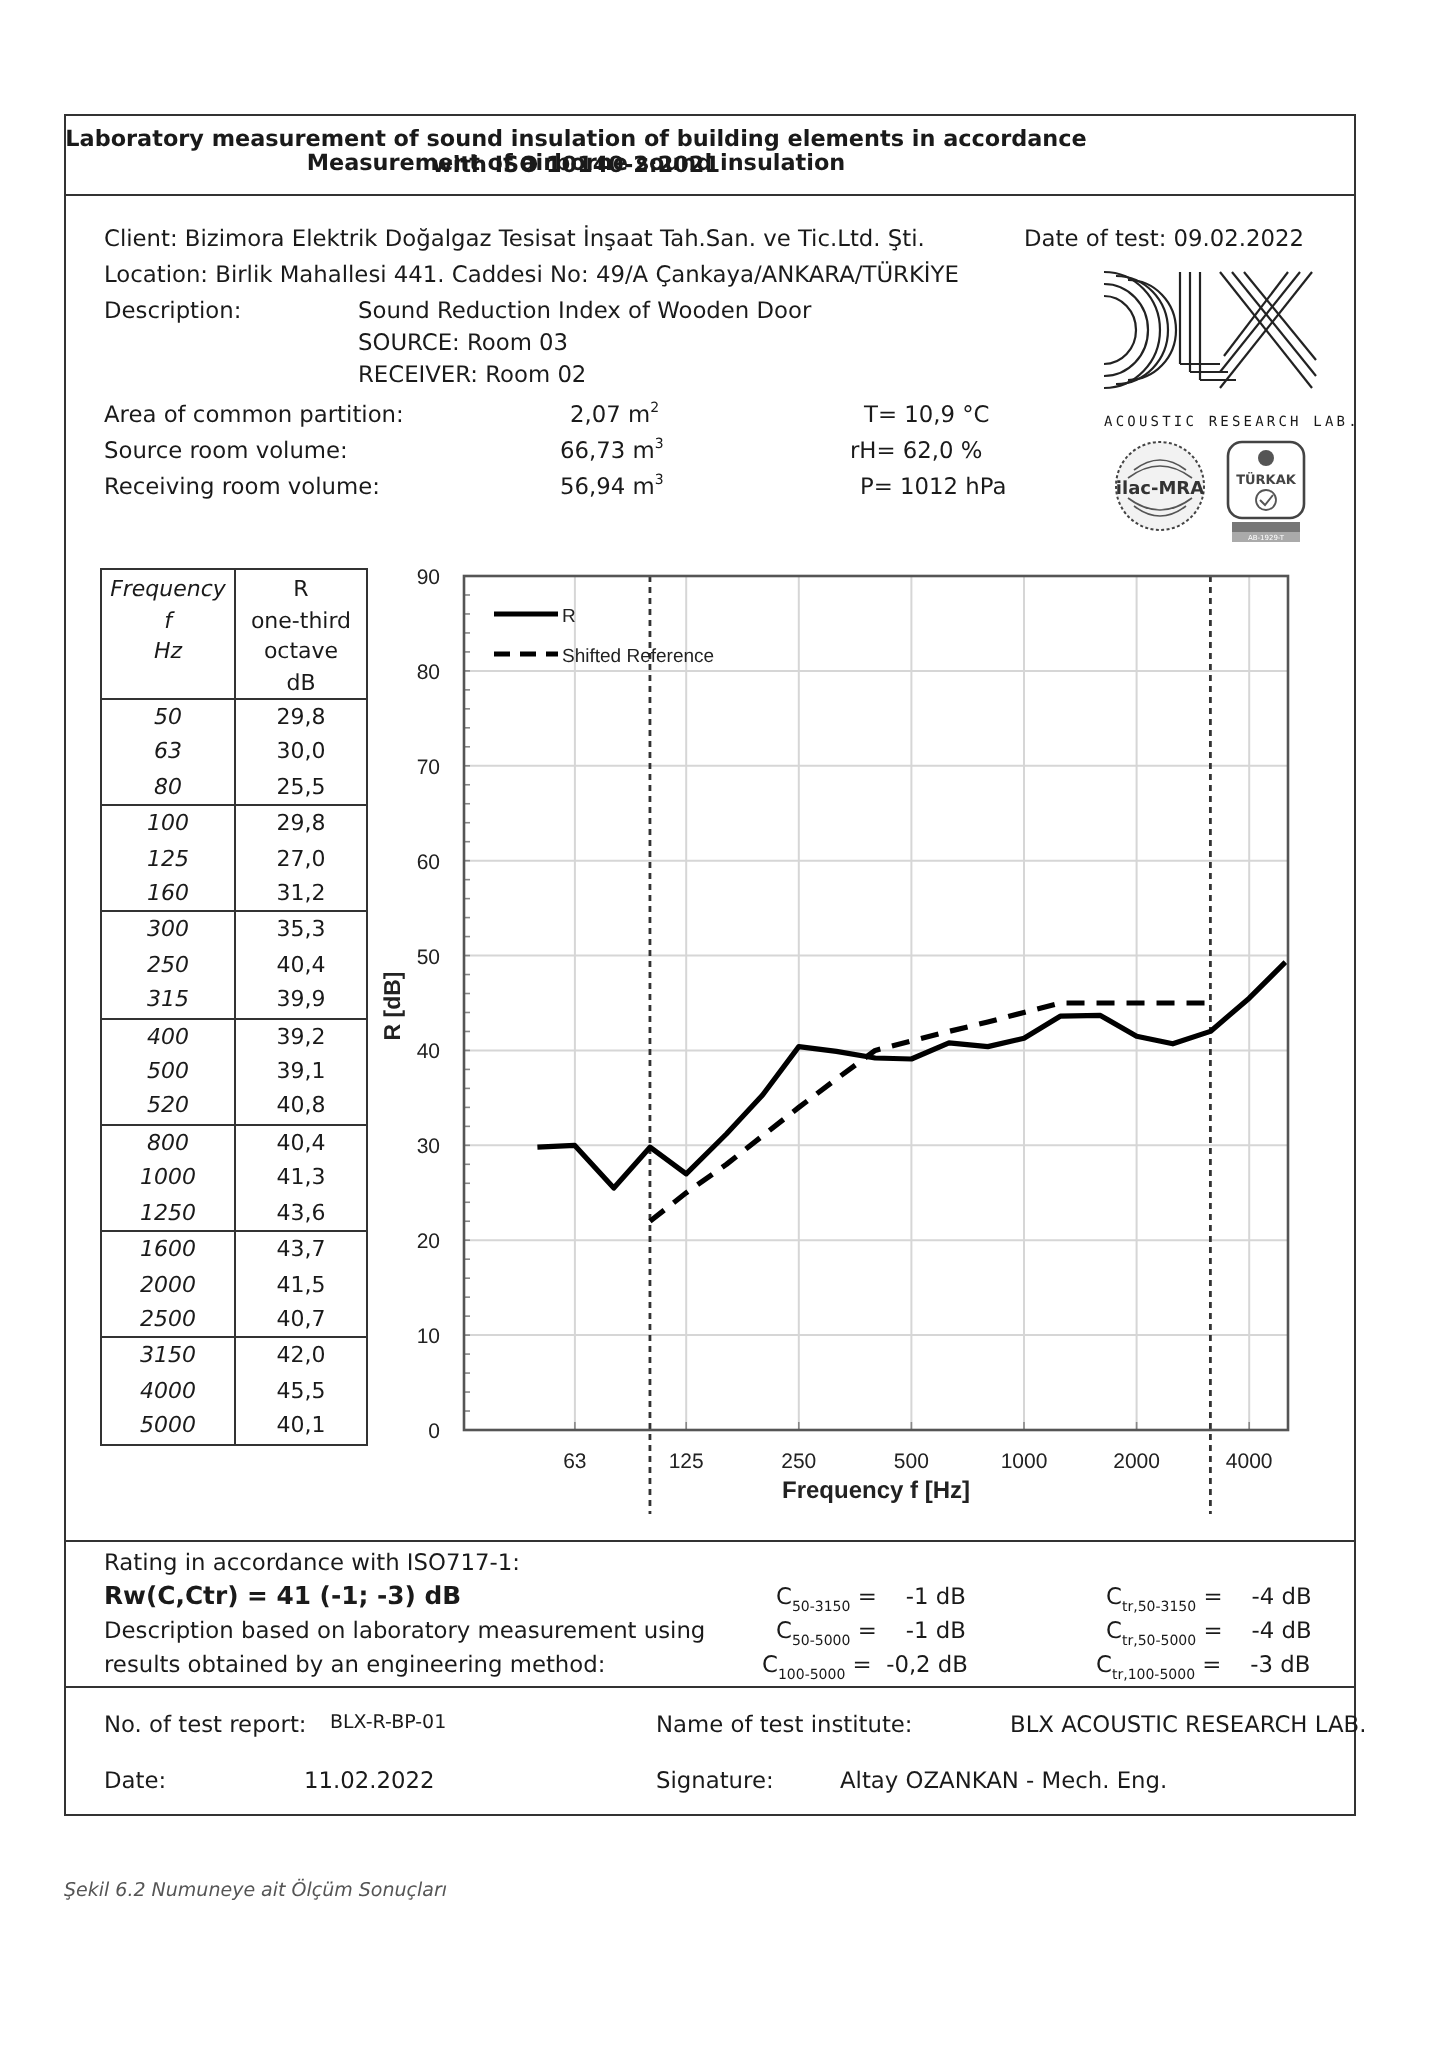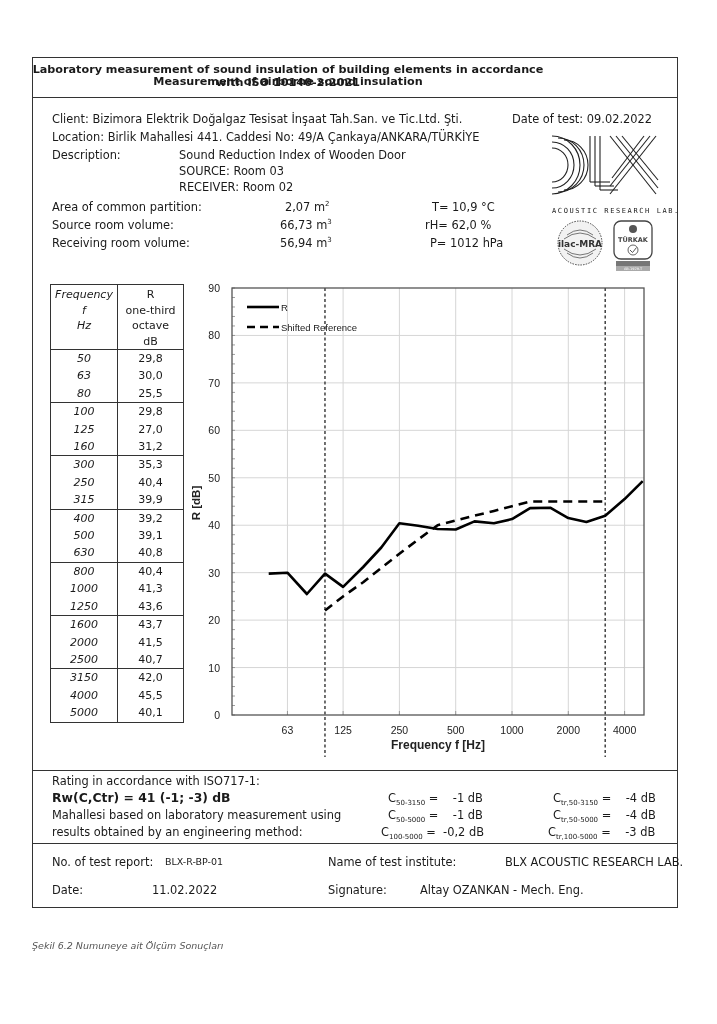--- a/index.html
+++ b/index.html
@@ -156,21 +156,21 @@
       </tr>
   <tr class="grp">
         <td class="f">400</td>
         <td class="r">39,2</td>
       </tr>
   <tr>
         <td class="f">500</td>
         <td class="r">39,1</td>
       </tr>
   <tr>
-        <td class="f">630</td>
+        <td class="f">520</td>
         <td class="r">40,8</td>
       </tr>
   <tr class="grp">
         <td class="f">800</td>
         <td class="r">40,4</td>
       </tr>
   <tr>
         <td class="f">1000</td>
         <td class="r">41,3</td>
       </tr>
@@ -311,21 +311,21 @@
     <text id="leg1" x="281" y="311" font-size="9.5" font-family="Liberation Sans, sans-serif" fill="#222">R</text>
     <line x1="247" y1="327" x2="279" y2="327" stroke="#000" stroke-width="2.6" stroke-dasharray="8 5"></line>
     <text id="leg2" x="281" y="331" font-size="9.5" font-family="Liberation Sans, sans-serif" fill="#222">Shifted Reference</text>
   </g>
   <text x="0" y="0" transform="translate(200,503) rotate(-90)" text-anchor="middle" font-size="11.5" font-weight="bold" font-family="Liberation Sans, sans-serif" fill="#222">R [dB]</text>
   <text x="438" y="749" text-anchor="middle" font-size="12" font-weight="bold" font-family="Liberation Sans, sans-serif" fill="#222">Frequency  f [Hz]</text>
 </svg>
 
 <div class="txt" style="left:52px; top:774px">Rating in accordance with ISO717-1:</div>
 <div class="txt" style="left:52px; top:790px; font-weight:bold; font-size:12.4px">Rw(C,Ctr) = 41 (-1; -3) dB</div>
-<div class="txt" style="left:52px; top:808px">Mahallesi based on laboratory measurement using</div>
+<div class="txt" style="left:52px; top:808px">Description based on laboratory measurement using</div>
 <div class="txt" style="left:52px; top:825px">results obtained by an engineering method:</div>
 
 <div class="txt" style="left:388px; top:791px"><span>C</span><sub>50-3150</sub> <span style="white-space:pre">=    -1 dB</span></div>
 <div class="txt" style="left:388px; top:808px"><span>C</span><sub>50-5000</sub> <span style="white-space:pre">=    -1 dB</span></div>
 <div class="txt" style="left:381px; top:825px"><span>C</span><sub>100-5000</sub> <span style="white-space:pre">=  -0,2 dB</span></div>
 
 <div class="txt" style="left:553px; top:791px"><span>C</span><sub>tr,50-3150</sub> <span style="white-space:pre">=    -4 dB</span></div>
 <div class="txt" style="left:553px; top:808px"><span>C</span><sub>tr,50-5000</sub> <span style="white-space:pre">=    -4 dB</span></div>
 <div class="txt" style="left:548px; top:825px"><span>C</span><sub>tr,100-5000</sub> <span style="white-space:pre">=    -3 dB</span></div>
 

